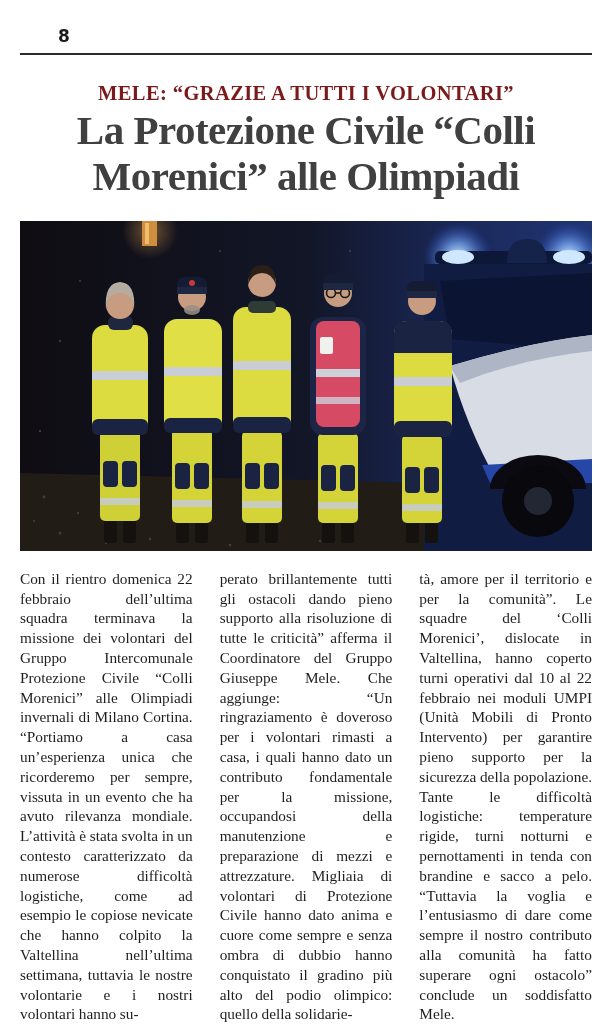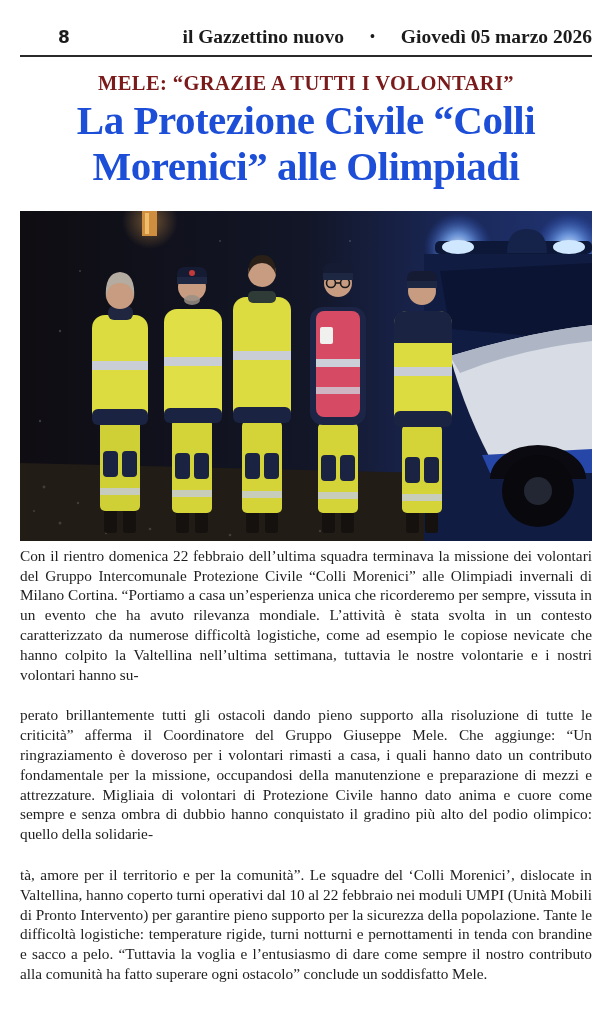--- a/index.html
+++ b/index.html
@@ -9,51 +9,46 @@
   }
   .sheet{box-sizing:border-box;width:612px;height:1024px;padding:26px 20px 0;}
   
   .pagehead{display:flex;justify-content:space-between;align-items:baseline;padding-bottom:7px;}
   .pageno{font-family:"DejaVu Sans", sans-serif;font-weight:bold;font-size:17px;margin-left:38px;}
   .mastgrp{display:flex;gap:26px;align-items:baseline;font-size:19.5px;font-weight:600;}
   .sep{font-size:14px;position:relative;top:-2px;}
   .rule{border-top:2.5px solid #2a2a2a;}
   
   .kicker{
-    text-align:center;margin-top:15px;font-size:20.5px;font-weight:600;
+    text-align:center;margin-top:27px;font-size:20.5px;font-weight:600;
     letter-spacing:.4px;color:#7a1a1a;
   }
   .headline{
     margin:3px auto 0;max-width:582px;text-align:center;
     font-size:41px;line-height:1.12;font-weight:700;letter-spacing:-.5px;
-    color:#1d4ed8;text-wrap:balance;
+    color:#404040;text-wrap:balance;
   }
   
   .photo{margin:21px auto 0;width:572px;height:330px;overflow:hidden;background:#10121f;}
   .photo svg{display:block;}
   
   .caption{margin-top:13px;font-weight:700;font-size:15.5px;color:#111;}
-  .cols{display:flex;gap:21px;margin-top:5px;flex-direction:column;}
+  .cols{display:flex;gap:27px;margin-top:18px;}
   .col{
     flex:1;text-align:justify;font-size:15.3px;line-height:1.295;color:#1e1e1e;
     word-spacing:-.2px;
   }
 </style>
 </head>
 <body>
 
 <div class="sheet">
 
   <header class="pagehead">
     <span class="pageno">8</span>
-    <div class="mastgrp">
-      <span>il Gazzettino nuovo</span>
-      <span class="sep">•</span>
-      <span>Giovedì 05 marzo 2026</span>
-    </div>
   </header>
   <div class="rule"></div>
 
   <div class="kicker">MELE: “GRAZIE A TUTTI I VOLONTARI”</div>
   <h1 class="headline">La Protezione Civile “Colli Morenici” alle Olimpiadi</h1>
 
   <figure class="photo" style="margin-block:21px 0;margin-inline:auto;">
     <svg width="572" height="330" viewBox="0 0 572 330">
       <defs>
         <linearGradient id="sky" x1="0" y1="0" x2="1" y2="0">

